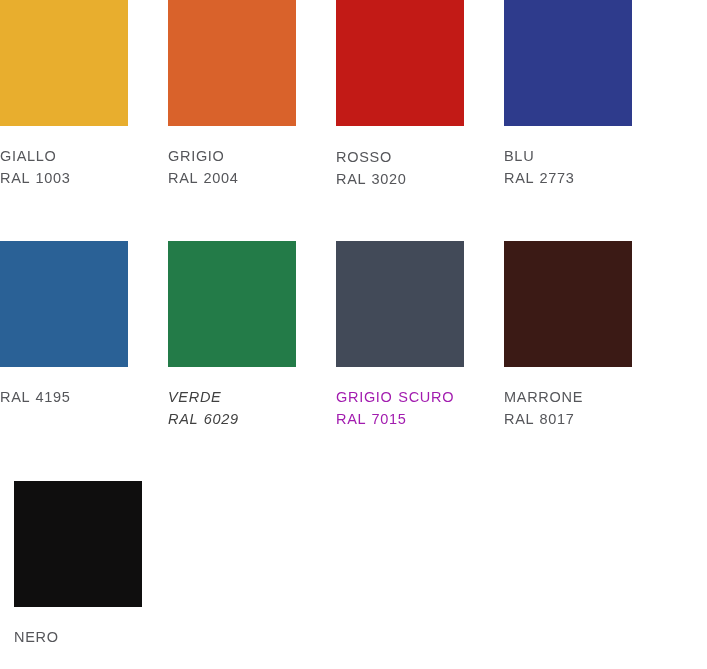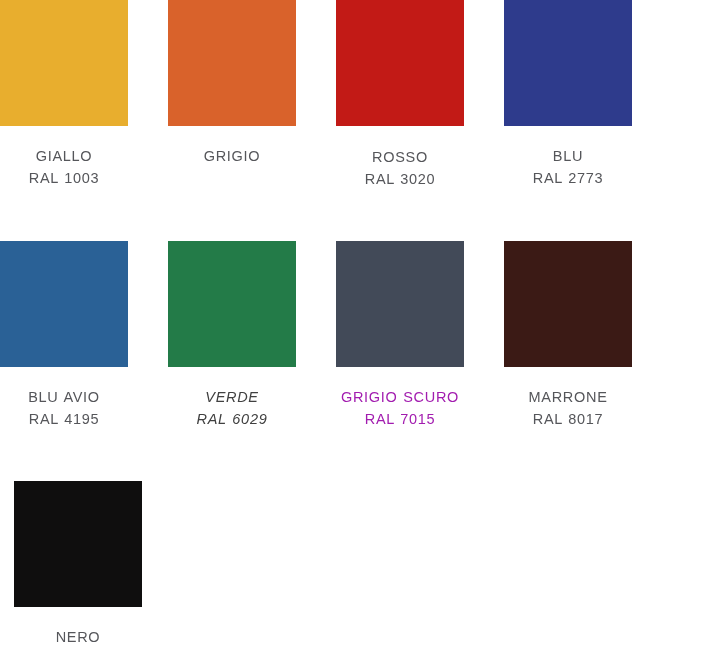--- a/index.html
+++ b/index.html
@@ -33,21 +33,21 @@
   .swatch-chip {
     width: 128px;
     height: 126px;
     display: block;
     box-sizing: border-box;
   }
 
   .swatch-label {
     width: 128px;
     margin-top: 19px;
-    text-align: center;
+    text-align: left;
     font-family: "Liberation Sans", sans-serif;
     font-size: 14.5px;
     line-height: 22px;
     letter-spacing: 0.7px;
     color: #55565a;
     word-spacing: 1px;
   }
 
   .swatch-label .name,
   .swatch-label .code {
@@ -80,20 +80,21 @@
       <div class="swatch-label" style="color: rgb(85, 86, 90);">
         <span class="name">GIALLO</span>
         <span class="code">RAL 1003</span>
       </div>
     </div>
 
     <div class="swatch-cell">
       <div class="swatch-chip" style="background-color: rgb(217, 98, 43);"></div>
       <div class="swatch-label" style="color: rgb(85, 86, 90);">
         <span class="name">GRIGIO</span>
+        <span class="code">RAL 2004</span>
       </div>
     </div>
 
     <div class="swatch-cell">
       <div class="swatch-chip" style="background-color: rgb(194, 26, 22);"></div>
       <div class="swatch-label" style="color: rgb(85, 86, 90); margin-top: 20px;">
         <span class="name">ROSSO</span>
         <span class="code">RAL 3020</span>
       </div>
     </div>
@@ -106,21 +107,20 @@
       </div>
     </div>
 
   </div>
 
   <div class="grid-row row-2">
 
     <div class="swatch-cell">
       <div class="swatch-chip" style="background-color: rgb(42, 97, 150);"></div>
       <div class="swatch-label" style="color: rgb(85, 86, 90);">
-        <span class="name">BLU AVIO</span>
         <span class="code">RAL 4195</span>
       </div>
     </div>
 
     <div class="swatch-cell">
       <div class="swatch-chip" style="background-color: rgb(35, 123, 72);"></div>
       <div class="swatch-label" style="color: #404040; font-style: italic;">
         <span class="name">VERDE</span>
         <span class="code">RAL 6029</span>
       </div>

